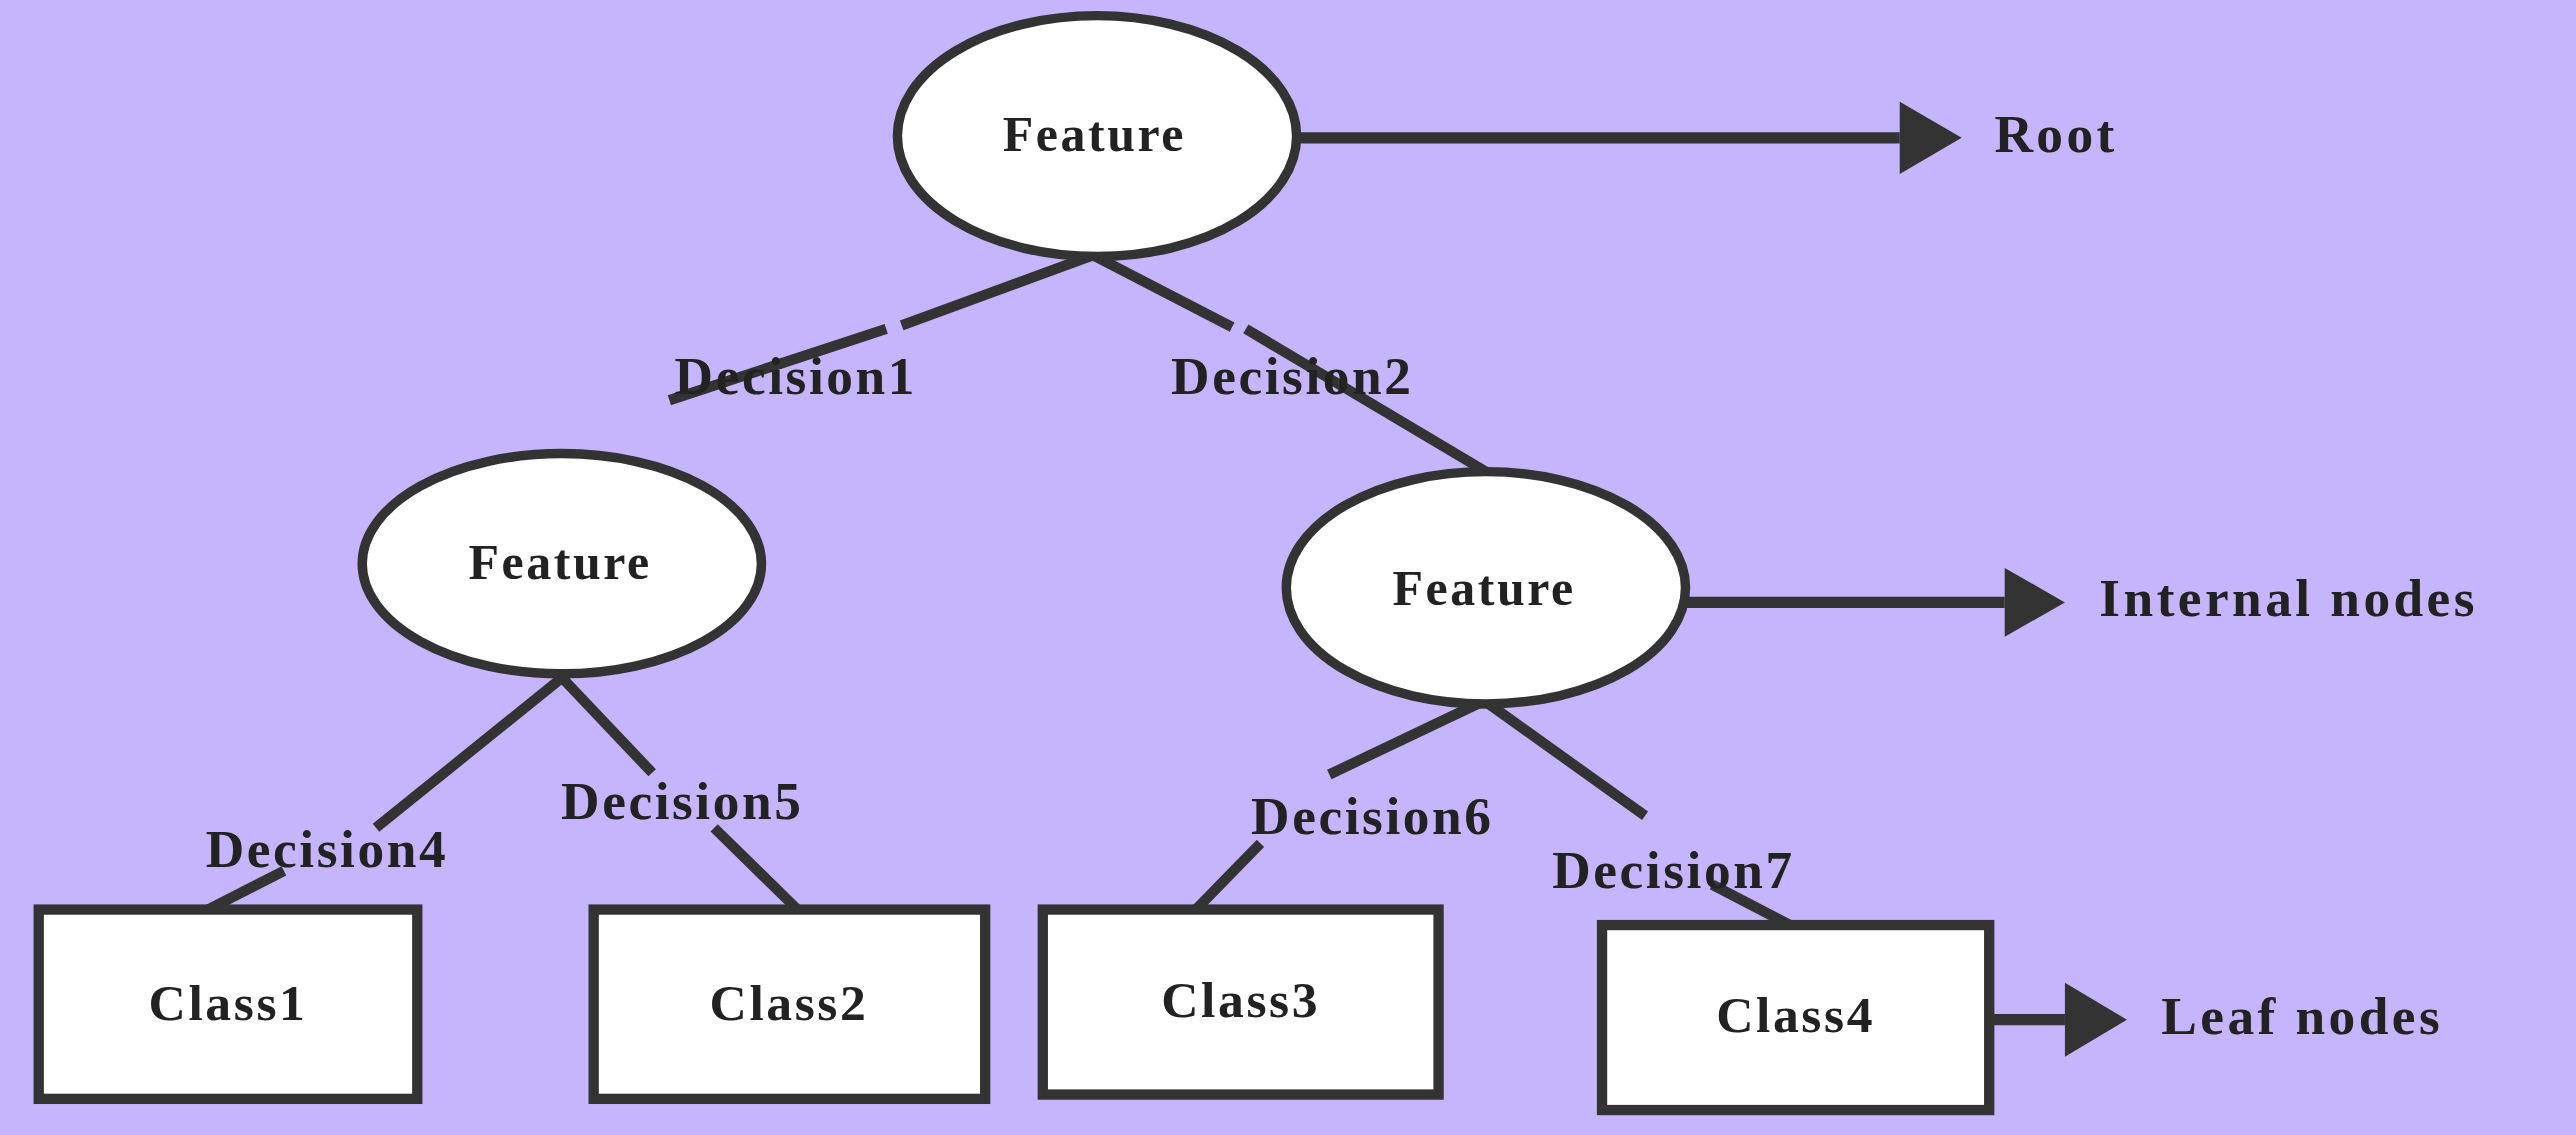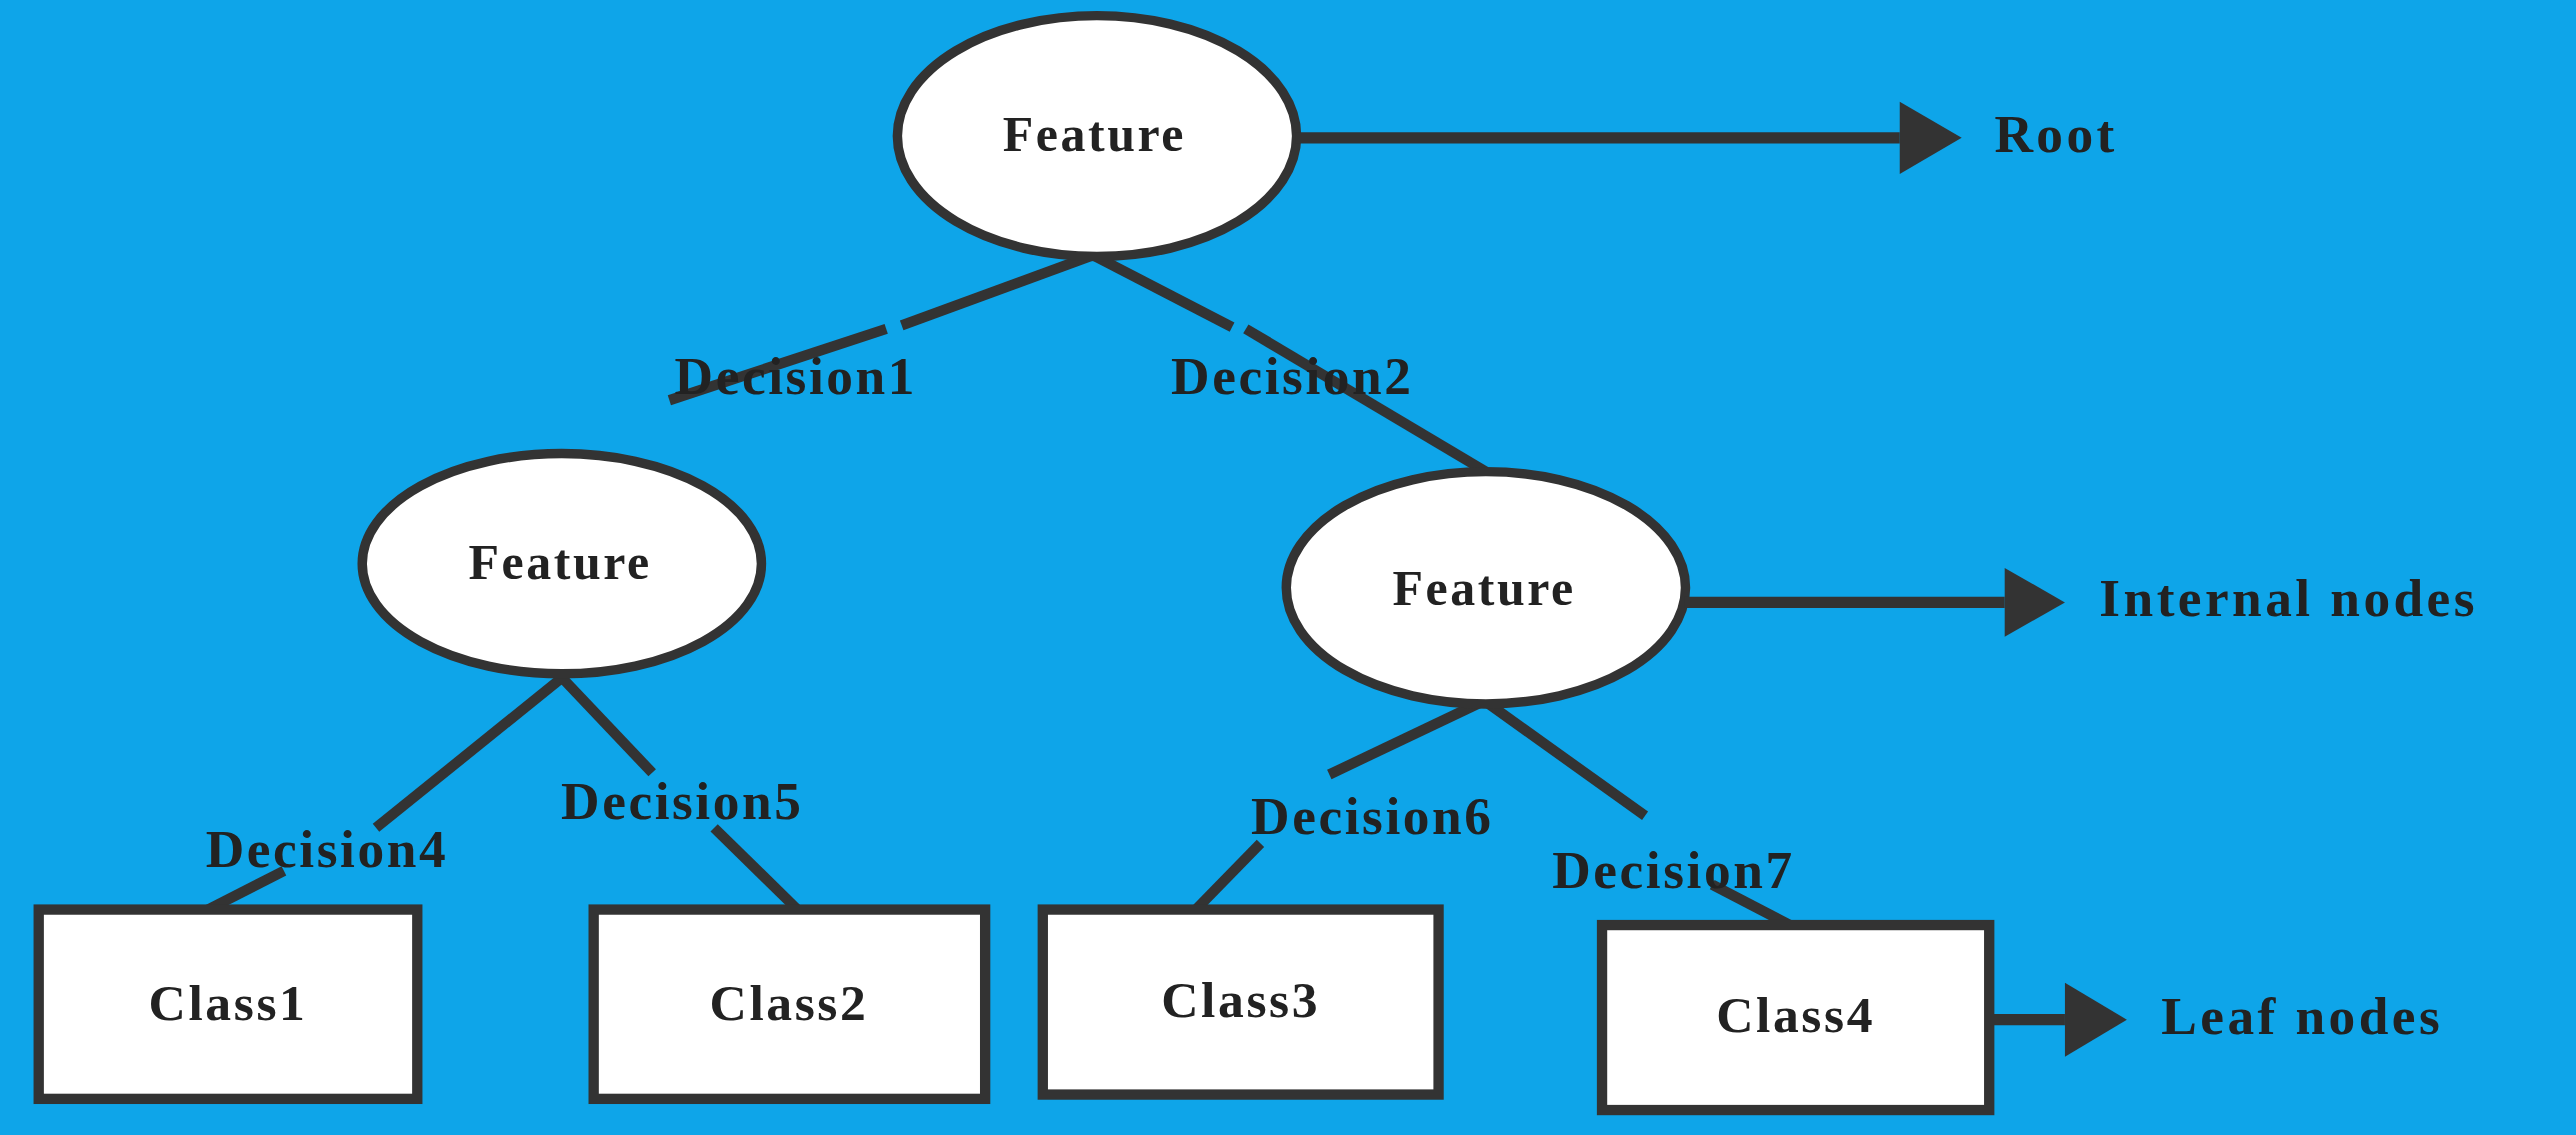--- a/index.html
+++ b/index.html
@@ -4,21 +4,21 @@
 <style>
   html, body {
     margin: 0;
     padding: 0;
     background: #ffffff;
   }
   #stage {
     position: relative;
     width: 2576px;
     height: 1136px;
-    background: #0ea5e9;
+    background: #c4b5fd;
     overflow: hidden;
     font-family: "Liberation Serif", "DejaVu Serif", serif;
   }
   #diagram {
     position: absolute;
     left: 0;
     top: 0;
     width: 2576px;
     height: 1136px;
   }

